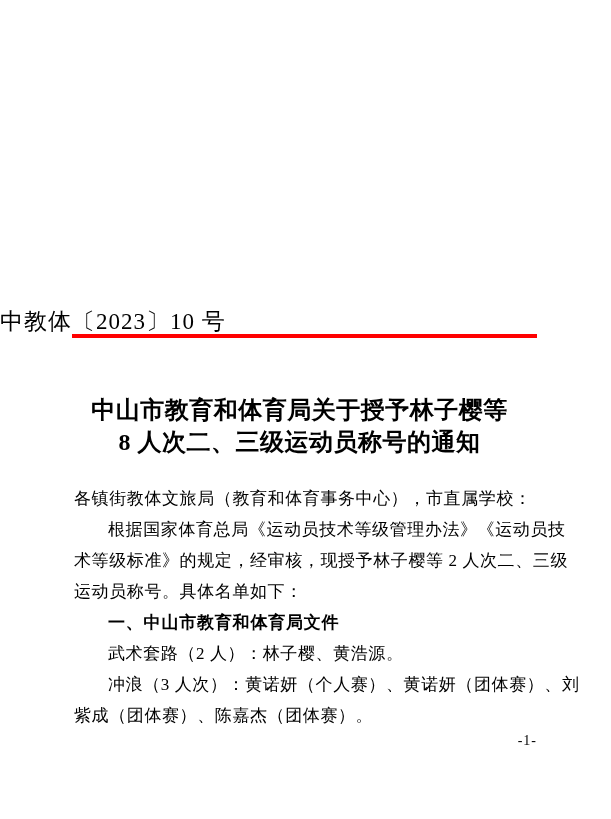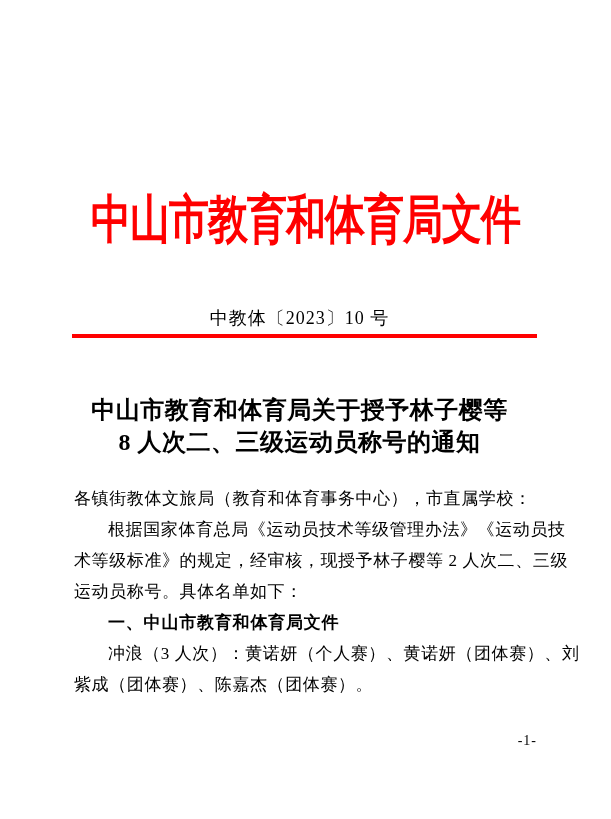--- a/index.html
+++ b/index.html
@@ -31,22 +31,22 @@
     letter-spacing: -1px;
     transform: scaleY(1.30);
     transform-origin: top center;
     line-height: 1.0;
   }
 
   
   .doc-number {
     position: absolute;
     top: 306px; left: 0; right: 12px;
-    text-align: center;
-    font-size: 18px;
+    text-align: left;
+    font-size: 23px;
     letter-spacing: 1px;
     color: var(--ink);
     white-space: nowrap;
   }
 
   
   .red-rule {
     position: absolute;
     top: 334px; left: 72px;
     width: 465px; height: 4px;
@@ -86,38 +86,36 @@
     font-size: 14px;
     letter-spacing: 1px;
     color: var(--ink);
   }
 </style>
 </head>
 <body>
 
 <div class="page">
 
-  <div class="masthead">
-    <span class="stretch">中山市教育和体育局文件</span>
-  </div>
 
   <div class="doc-number">中教体〔2023〕10 号</div>
 
   <div class="red-rule"></div>
 
   <div class="notice-title">
     <div>中山市教育和体育局关于授予林子樱等</div>
     <div>8 人次二、三级运动员称号的通知</div>
   </div>
 
   <div class="body-text">
     <div class="body-line">各镇街教体文旅局（教育和体育事务中心），市直属学校：</div>
     <div class="body-line indent-2">根据国家体育总局《运动员技术等级管理办法》《运动员技</div>
     <div class="body-line">术等级标准》的规定，经审核，现授予林子樱等 2 人次二、三级</div>
     <div class="body-line">运动员称号。具体名单如下：</div>
     <div class="body-line indent-2 bold-head">一、中山市教育和体育局文件</div>
+    <div class="body-line indent-2">武术套路（2 人）：林子樱、黄浩源。</div>
     <div class="body-line indent-2">冲浪（3 人次）：黄诺妍（个人赛）、黄诺妍（团体赛）、刘</div>
     <div class="body-line">紫成（团体赛）、陈嘉杰（团体赛）。</div>
   </div>
 
   <div class="page-number">-1-</div>
 
 </div>
 
 </body></html>

